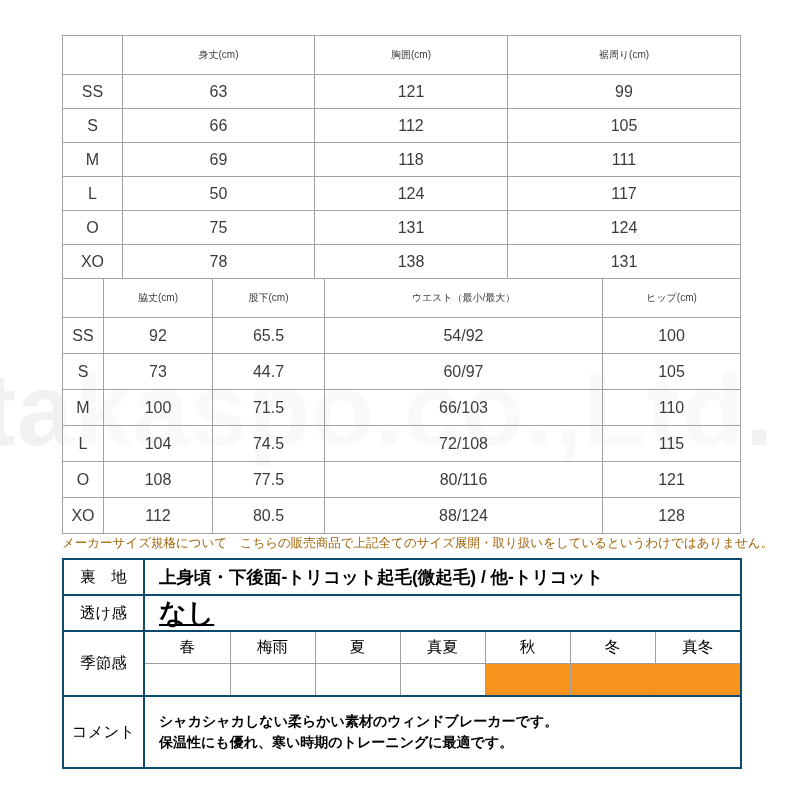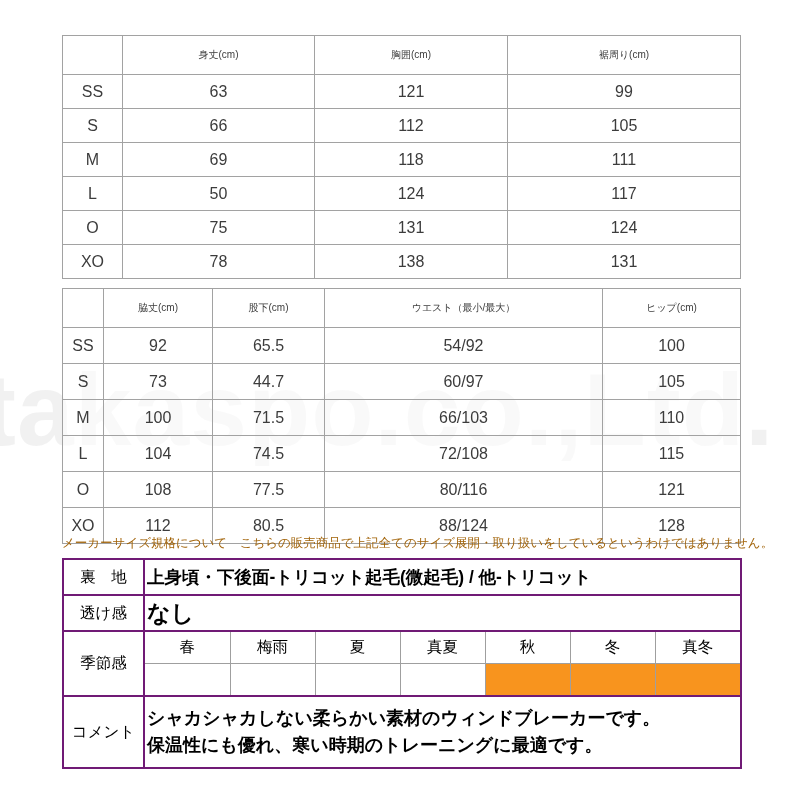--- a/index.html
+++ b/index.html
@@ -17,52 +17,52 @@
 
   
   .size-table{position:absolute;left:62px;width:678px;background:transparent;}
   .size-table td{
     border:1px solid #a2a2a2;text-align:center;vertical-align:middle;
     color:#3c3c3c;overflow:hidden;background:rgba(255,255,255,0.55);
   }
   .size-table tr.hdr td{height:36px;font-size:10px;}
   .t1{top:35px;}
   .t1 tr.row td{height:31px;font-size:16px;}
-  .t2{top:288px;padding-left:28px;}
+  .t2{top:278px;padding-left:28px;}
   .t2 tr.row td{height:33px;font-size:16px;}
 
   
   .note{
     position:absolute;left:62px;top:535px;width:678px;
     font-size:12.5px;color:#a16207;text-align:center;white-space:nowrap;z-index:1;
   }
 
   
   .info{position:absolute;left:62px;top:558px;width:678px;}
-  .info > tbody > tr > td{border:2px solid #701a75;vertical-align:middle;background:#fff;}
+  .info > tbody > tr > td{border:2px solid #0c4a6e;vertical-align:middle;background:#fff;}
   .info td.label{text-align:center;font-size:15.5px;color:#000;}
-  .info td.val{padding-left:2px;font-weight:bold;color:#000;text-align:left;}
+  .info td.val{padding-left:14px;font-weight:bold;color:#000;text-align:left;}
   .row-lining  > td{height:32px;}
   .row-sheer   > td{height:32px;}
   .row-stretch > td{height:29px;}
   .row-season  > td{height:60px;}
   .row-comment > td{height:68px;}
   .lining-val{font-size:17.5px;}
-  .nashi{font-size:23px;line-height:1;}
+  .nashi{font-size:27px;line-height:1;text-decoration:underline;}
   .season-cell{padding:0;}
   .season-grid{width:100%;height:60px;}
   .season-grid td{
     border:1px solid #9f9f9f;height:29px;text-align:center;
     font-size:15.5px;color:#000;background:#fff;
   }
   .season-grid td:first-child{border-left:none;}
   .season-grid td:last-child{border-right:none;}
   .season-grid tr:first-child td{border-top:none;}
   .season-grid tr:last-child td{border-bottom:none;}
-  .comment-val{font-size:18px;font-weight:bold;line-height:1.5;}
+  .comment-val{font-size:14px;font-weight:bold;line-height:1.5;}
 </style>
 </head>
 <body>
 
 <div class="page">
 
   <div class="watermark">takaspo.co.,Ltd.</div>
 
   <table class="size-table t1">
     <colgroup>

